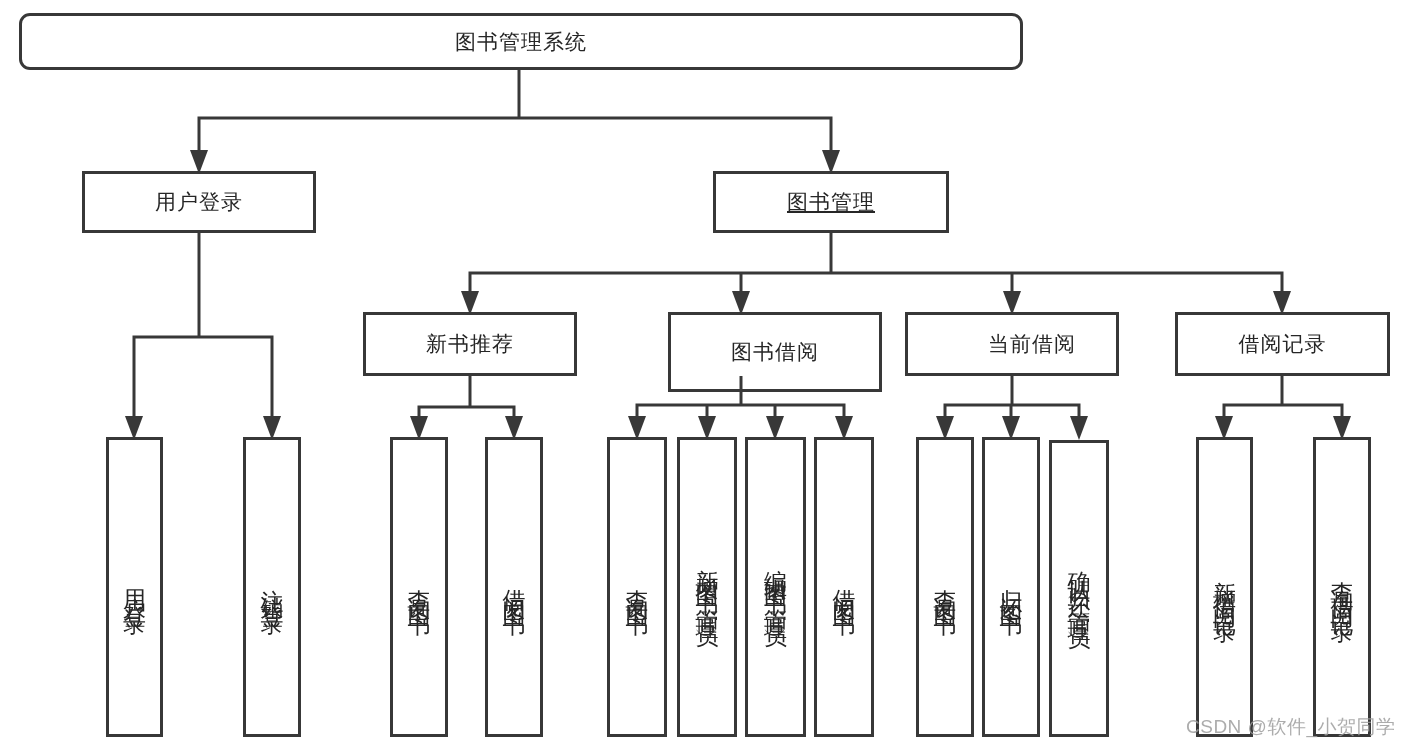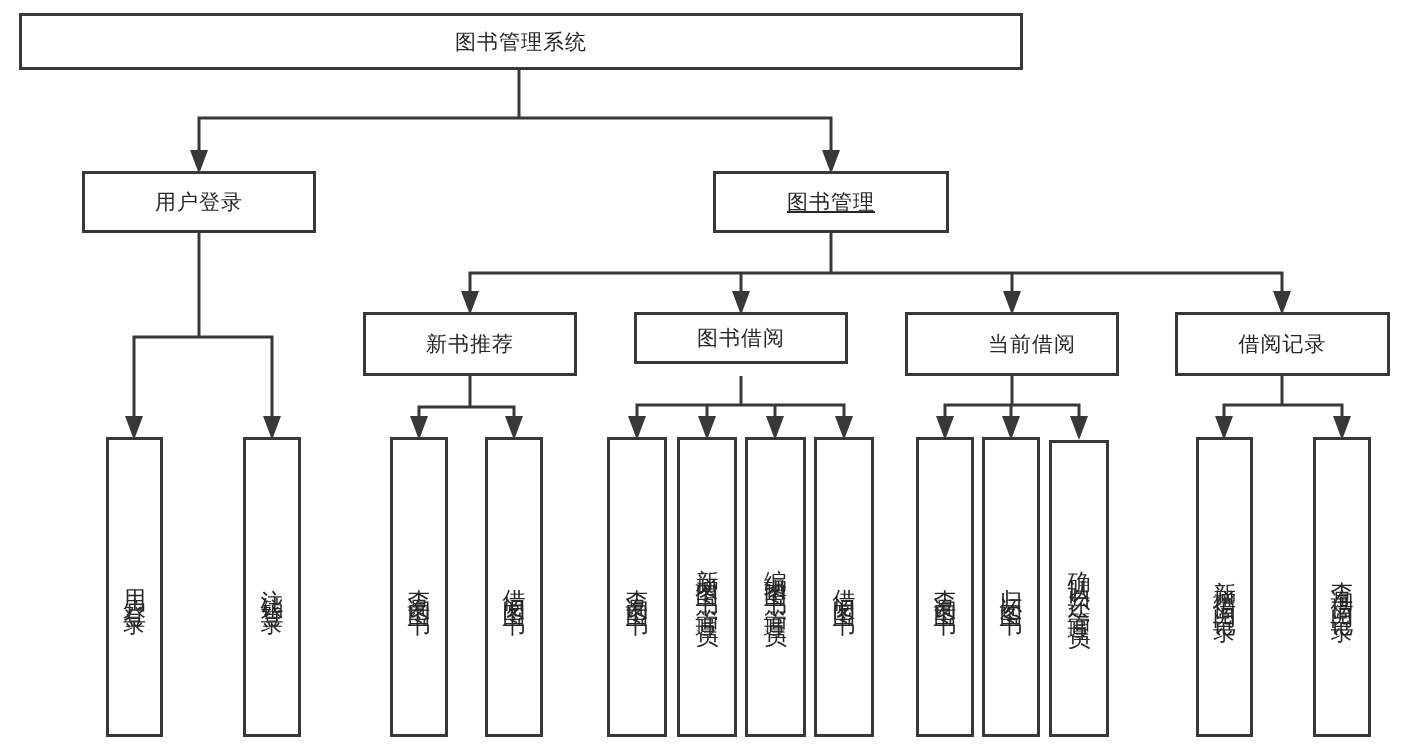--- a/index.html
+++ b/index.html
@@ -107,35 +107,35 @@
       <polygon points="766,416 784,416 775,440"></polygon>
       <polygon points="835,416 853,416 844,440"></polygon>
       <polygon points="936,416 954,416 945,440"></polygon>
       <polygon points="1002,416 1020,416 1011,440"></polygon>
       <polygon points="1070,416 1088,416 1079,440"></polygon>
       <polygon points="1215,416 1233,416 1224,440"></polygon>
       <polygon points="1333,416 1351,416 1342,440"></polygon>
     </g>
   </svg>
 
-  <div class="node h-node" style="left:19px; top:13px; width:1004px; height:57px;">
+  <div class="node h-node" style="left:19px; top:13px; width:1004px; height:57px;border-radius:11px;">
     <span>图书管理系统</span>
   </div>
 
   <div class="node h-node" style="left:82px; top:171px; width:234px; height:62px;">
     <span>用户登录</span>
   </div>
   <div class="node h-node" style="left:713px; top:171px; width:236px; height:62px;text-decoration:underline;">
     <span>图书管理</span>
   </div>
 
   <div class="node h-node" style="left:363px; top:312px; width:214px; height:64px;">
     <span>新书推荐</span>
   </div>
-  <div class="node h-node" style="left:634px; top:312px; width:214px; height:52px;font-family:Liberation Mono, monospace;">
+  <div class="node h-node" style="left:668px; top:312px; width:214px; height:80px;font-family:Liberation Mono, monospace;">
     <span>图书借阅</span>
   </div>
   <div class="node h-node" style="left:905px; top:312px; width:214px; height:64px;padding-left:40px;">
     <span>当前借阅</span>
   </div>
   <div class="node h-node" style="left:1175px; top:312px; width:215px; height:64px;">
     <span>借阅记录</span>
   </div>
 
   <div class="node v-node" style="left:106px; top:437px; width:57px; height:300px;">
@@ -175,14 +175,15 @@
     <span class="vtext">确认归还（管理员）</span>
   </div>
 
   <div class="node v-node" style="left:1196px; top:437px; width:57px; height:300px;">
     <span class="vtext">新增借阅记录</span>
   </div>
   <div class="node v-node" style="left:1313px; top:437px; width:58px; height:300px;">
     <span class="vtext">查询借阅记录</span>
   </div>
 
+  <div class="watermark">CSDN @软件_小贺同学</div>
 
 </div>
 
 </body></html>

